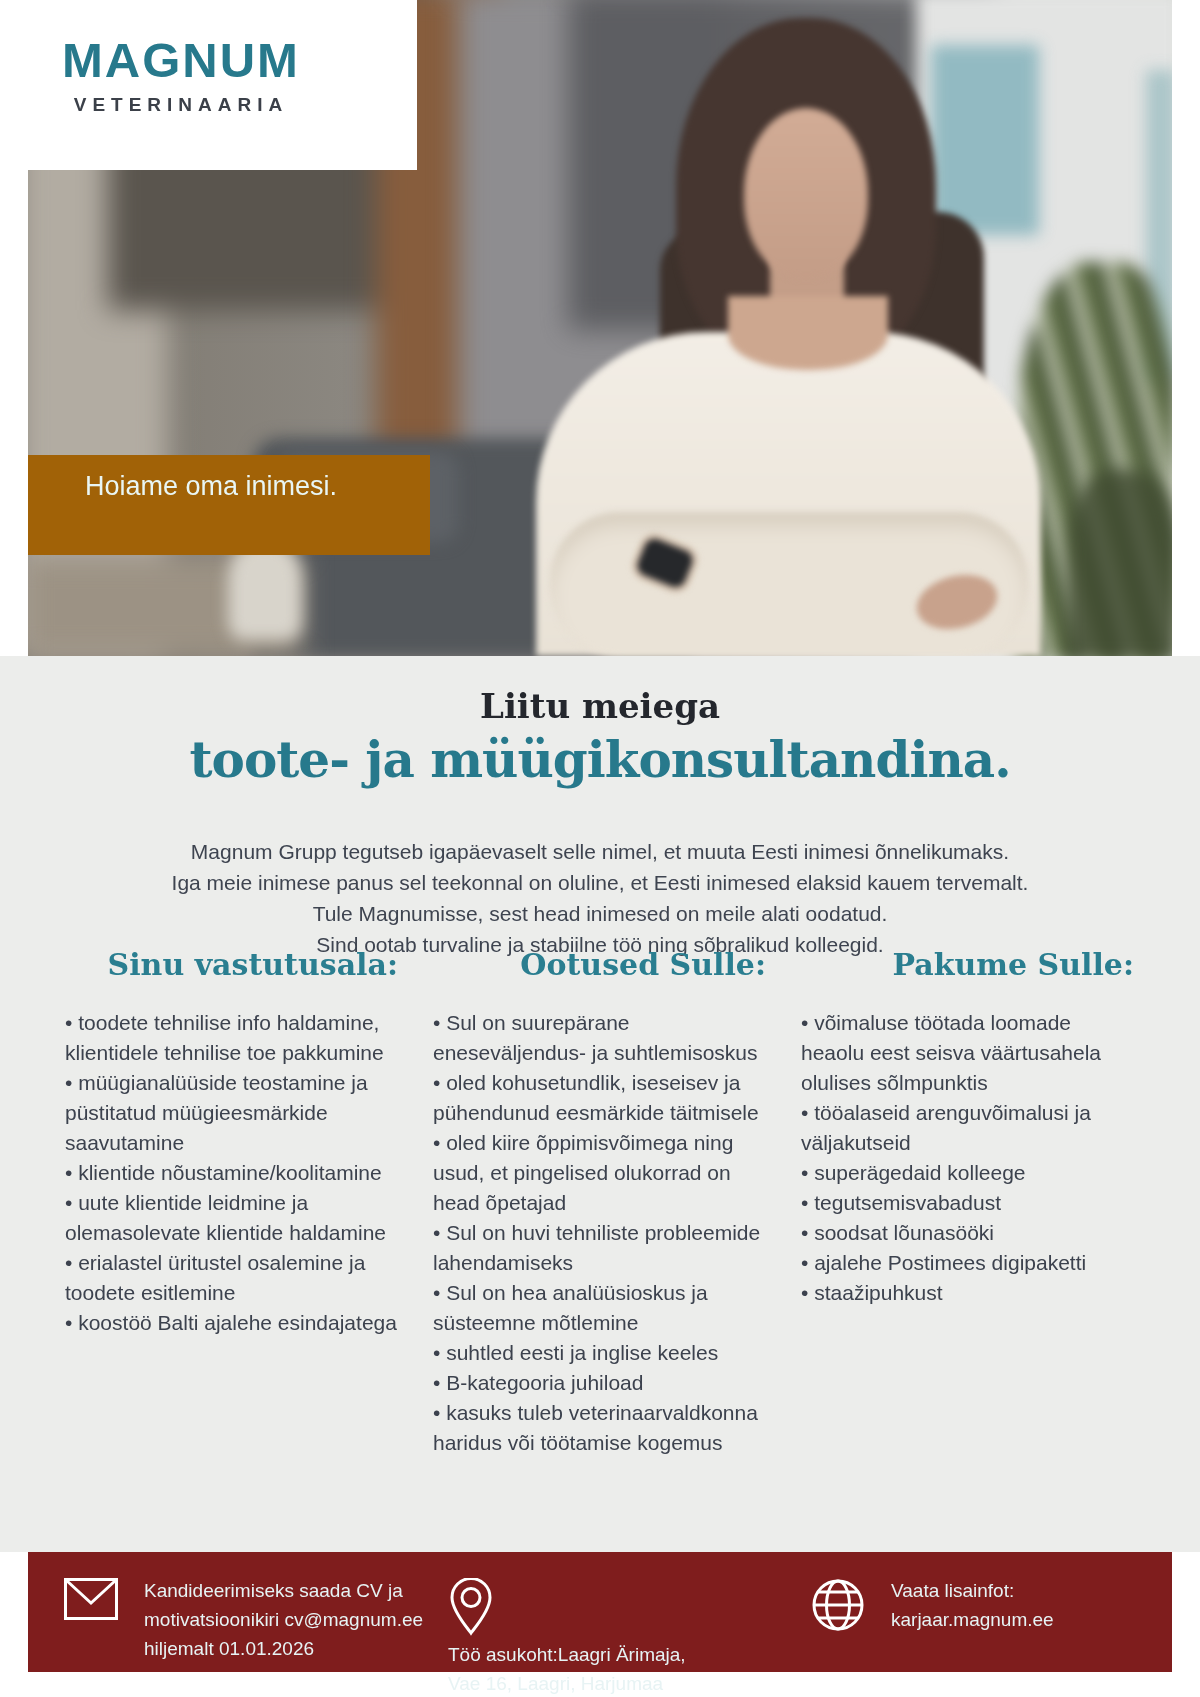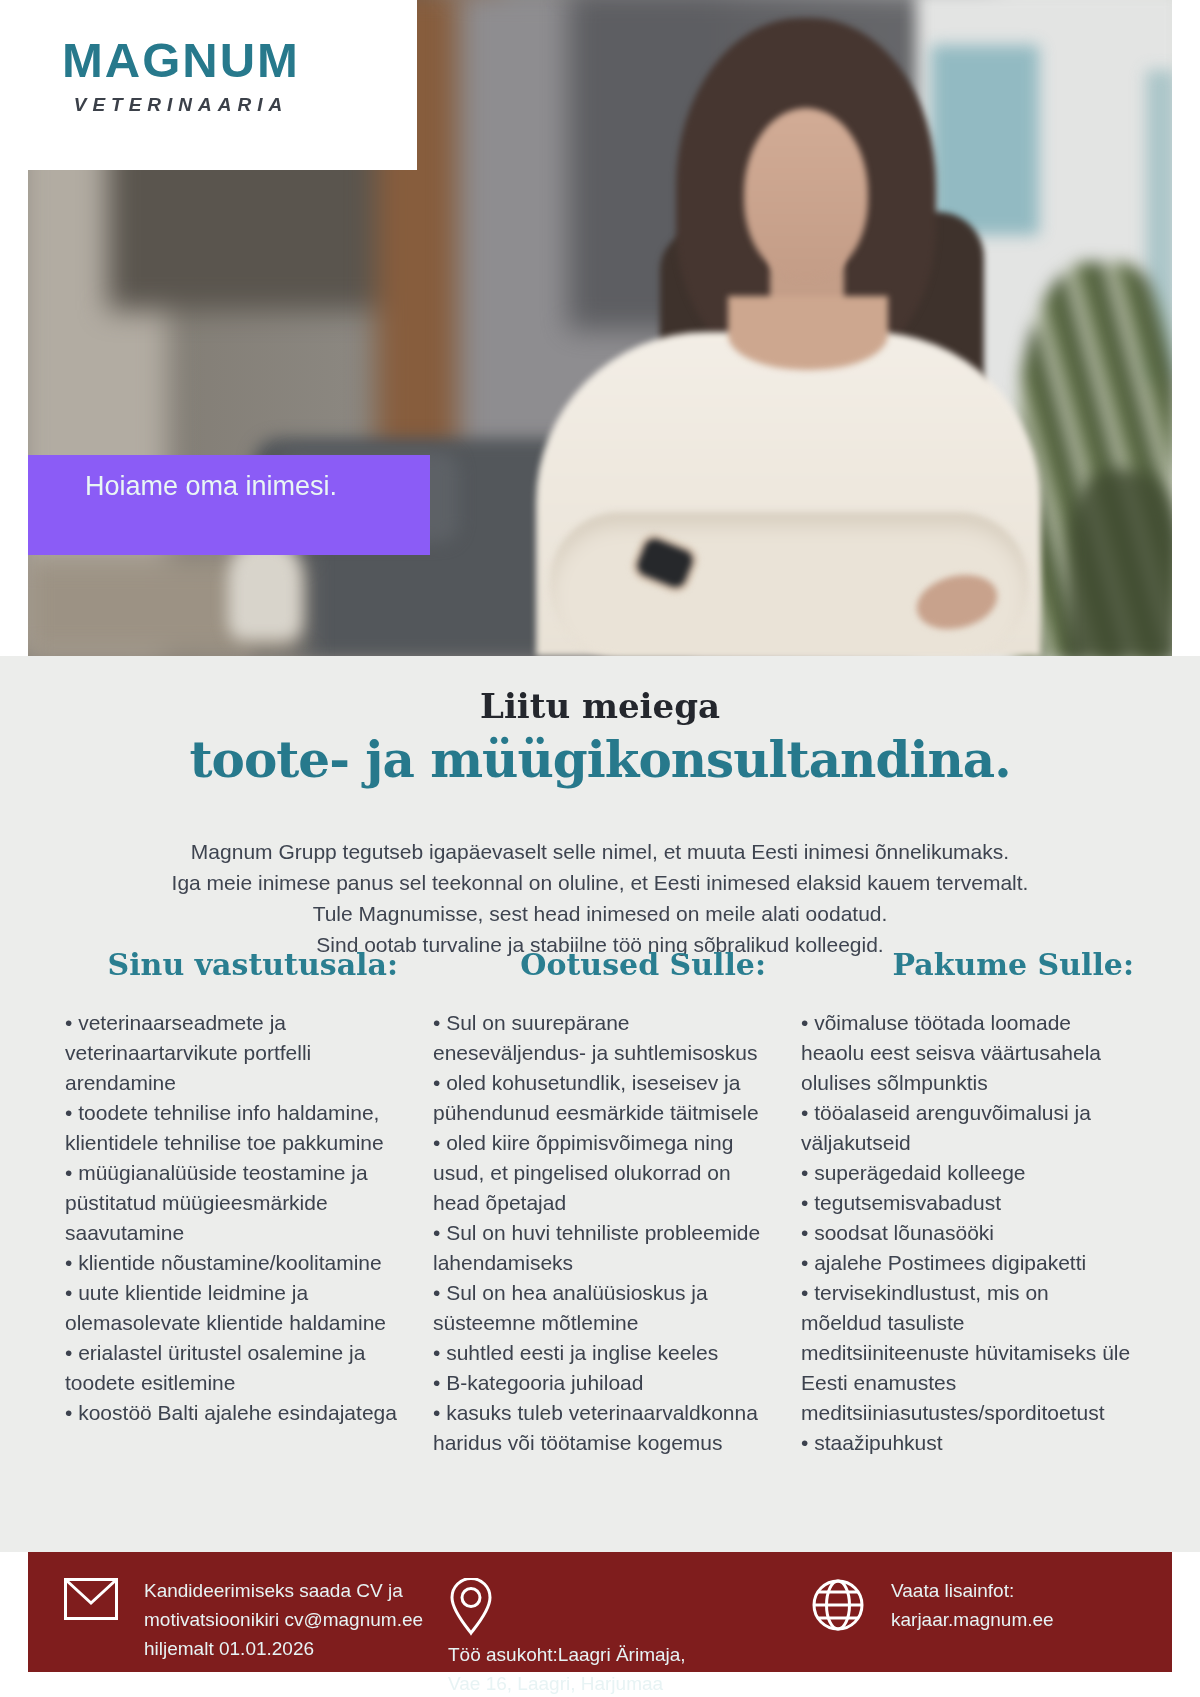--- a/index.html
+++ b/index.html
@@ -38,24 +38,24 @@
   .chest    { left:700px; top:296px; width:160px; height:74px; background:#cda78f; border-radius:0 0 48% 48%; }
   .sweater  { left:508px; top:332px; width:505px; height:324px; background:linear-gradient(180deg,#f3eee6,#e9e2d6); border-radius:170px 170px 0 0; }
   .arms     { left:522px; top:512px; width:478px; height:144px; background:#eae3d7; border-radius:70px; box-shadow:inset 0 14px 18px #d8cfc0; }
   .hand     { left:888px; top:576px; width:82px; height:52px; background:#c8a28c; border-radius:50%; transform:rotate(-14deg); }
   .watch    { left:612px; top:544px; width:50px; height:38px; background:#26282b; border-radius:10px; transform:rotate(22deg); box-shadow:0 0 0 5px #cdb9a6; }
 
   
   .logo-block { position:absolute; left:0; top:0; width:417px; height:170px; background:#ffffff; z-index:6; }
   .logo-inner { display:inline-flex; flex-direction:column; align-items:center; margin:34px 0 0 62px; }
   .logo-word  { font-size:49px; font-weight:700; letter-spacing:2px; color:#27798c; line-height:52px; }
-  .logo-sub   { font-size:19px; font-weight:700; letter-spacing:6px; color:#3b4049; margin-top:8px;font-style:italic; }
-
-  
-  .banner { position:absolute; left:28px; top:455px; width:402px; height:100px; background:#8b5cf6; z-index:6;
+  .logo-sub   { font-size:19px; font-weight:700; letter-spacing:6px; color:#3b4049; margin-top:8px; }
+
+  
+  .banner { position:absolute; left:28px; top:455px; width:402px; height:100px; background:#a16207; z-index:6;
             color:#e9f6f4; font-size:27px; line-height:37px; padding:13px 0 0 57px; box-sizing:border-box; font-weight:400; }
 
   
   .section { position:absolute; left:0; top:656px; width:1200px; height:896px; background:#ECEDEB; }
   .kicker { position:absolute; top:30px; left:0; width:100%; text-align:center;
             font-family:"DejaVu Serif", serif; font-weight:700; font-size:34px; color:#24272d; }
   .title  { position:absolute; top:74px; left:0; width:100%; text-align:center;
             font-family:"DejaVu Serif", serif; font-weight:700; font-size:50px; letter-spacing:-1px; color:#27798c; }
   .para   { position:absolute; top:180px; left:0; width:100%; text-align:center;
             font-size:21px; line-height:31px; color:#3e4450; }
@@ -124,21 +124,20 @@
       <div>Magnum Grupp tegutseb igapäevaselt selle nimel, et muuta Eesti inimesi õnnelikumaks.</div>
       <div>Iga meie inimese panus sel teekonnal on oluline, et Eesti inimesed elaksid kauem tervemalt.</div>
       <div>Tule Magnumisse, sest head inimesed on meile alati oodatud.</div>
       <div>Sind ootab turvaline ja stabiilne töö ning sõbralikud kolleegid.</div>
     </div>
 
     <div class="cols">
       <div class="col">
         <h2>Sinu vastutusala:</h2>
         <ul>
-          <li>veterinaarseadmete ja veterinaartarvikute portfelli arendamine</li>
           <li>toodete tehnilise info haldamine, klientidele tehnilise toe pakkumine</li>
           <li>müügianalüüside teostamine ja püstitatud müügieesmärkide saavutamine</li>
           <li>klientide nõustamine/koolitamine</li>
           <li>uute klientide leidmine ja olemasolevate klientide haldamine</li>
           <li>erialastel üritustel osalemine ja toodete esitlemine</li>
           <li>koostöö Balti ajalehe esindajatega</li>
         </ul>
       </div>
       <div class="col">
         <h2>Ootused Sulle:</h2>
@@ -155,21 +154,20 @@
       </div>
       <div class="col">
         <h2>Pakume Sulle:</h2>
         <ul>
           <li>võimaluse töötada loomade heaolu eest seisva väärtusahela olulises sõlmpunktis</li>
           <li>tööalaseid arenguvõimalusi ja väljakutseid</li>
           <li>superägedaid kolleege</li>
           <li>tegutsemisvabadust</li>
           <li>soodsat lõunasööki</li>
           <li>ajalehe Postimees digipaketti</li>
-          <li>tervisekindlustust, mis on mõeldud tasuliste meditsiiniteenuste hüvitamiseks üle Eesti enamustes meditsiiniasutustes/sporditoetust</li>
           <li>staažipuhkust</li>
         </ul>
       </div>
     </div>
   </div>
 
   <div class="footer">
 
     <div class="fgroup fg1">
       <span class="ficon">

